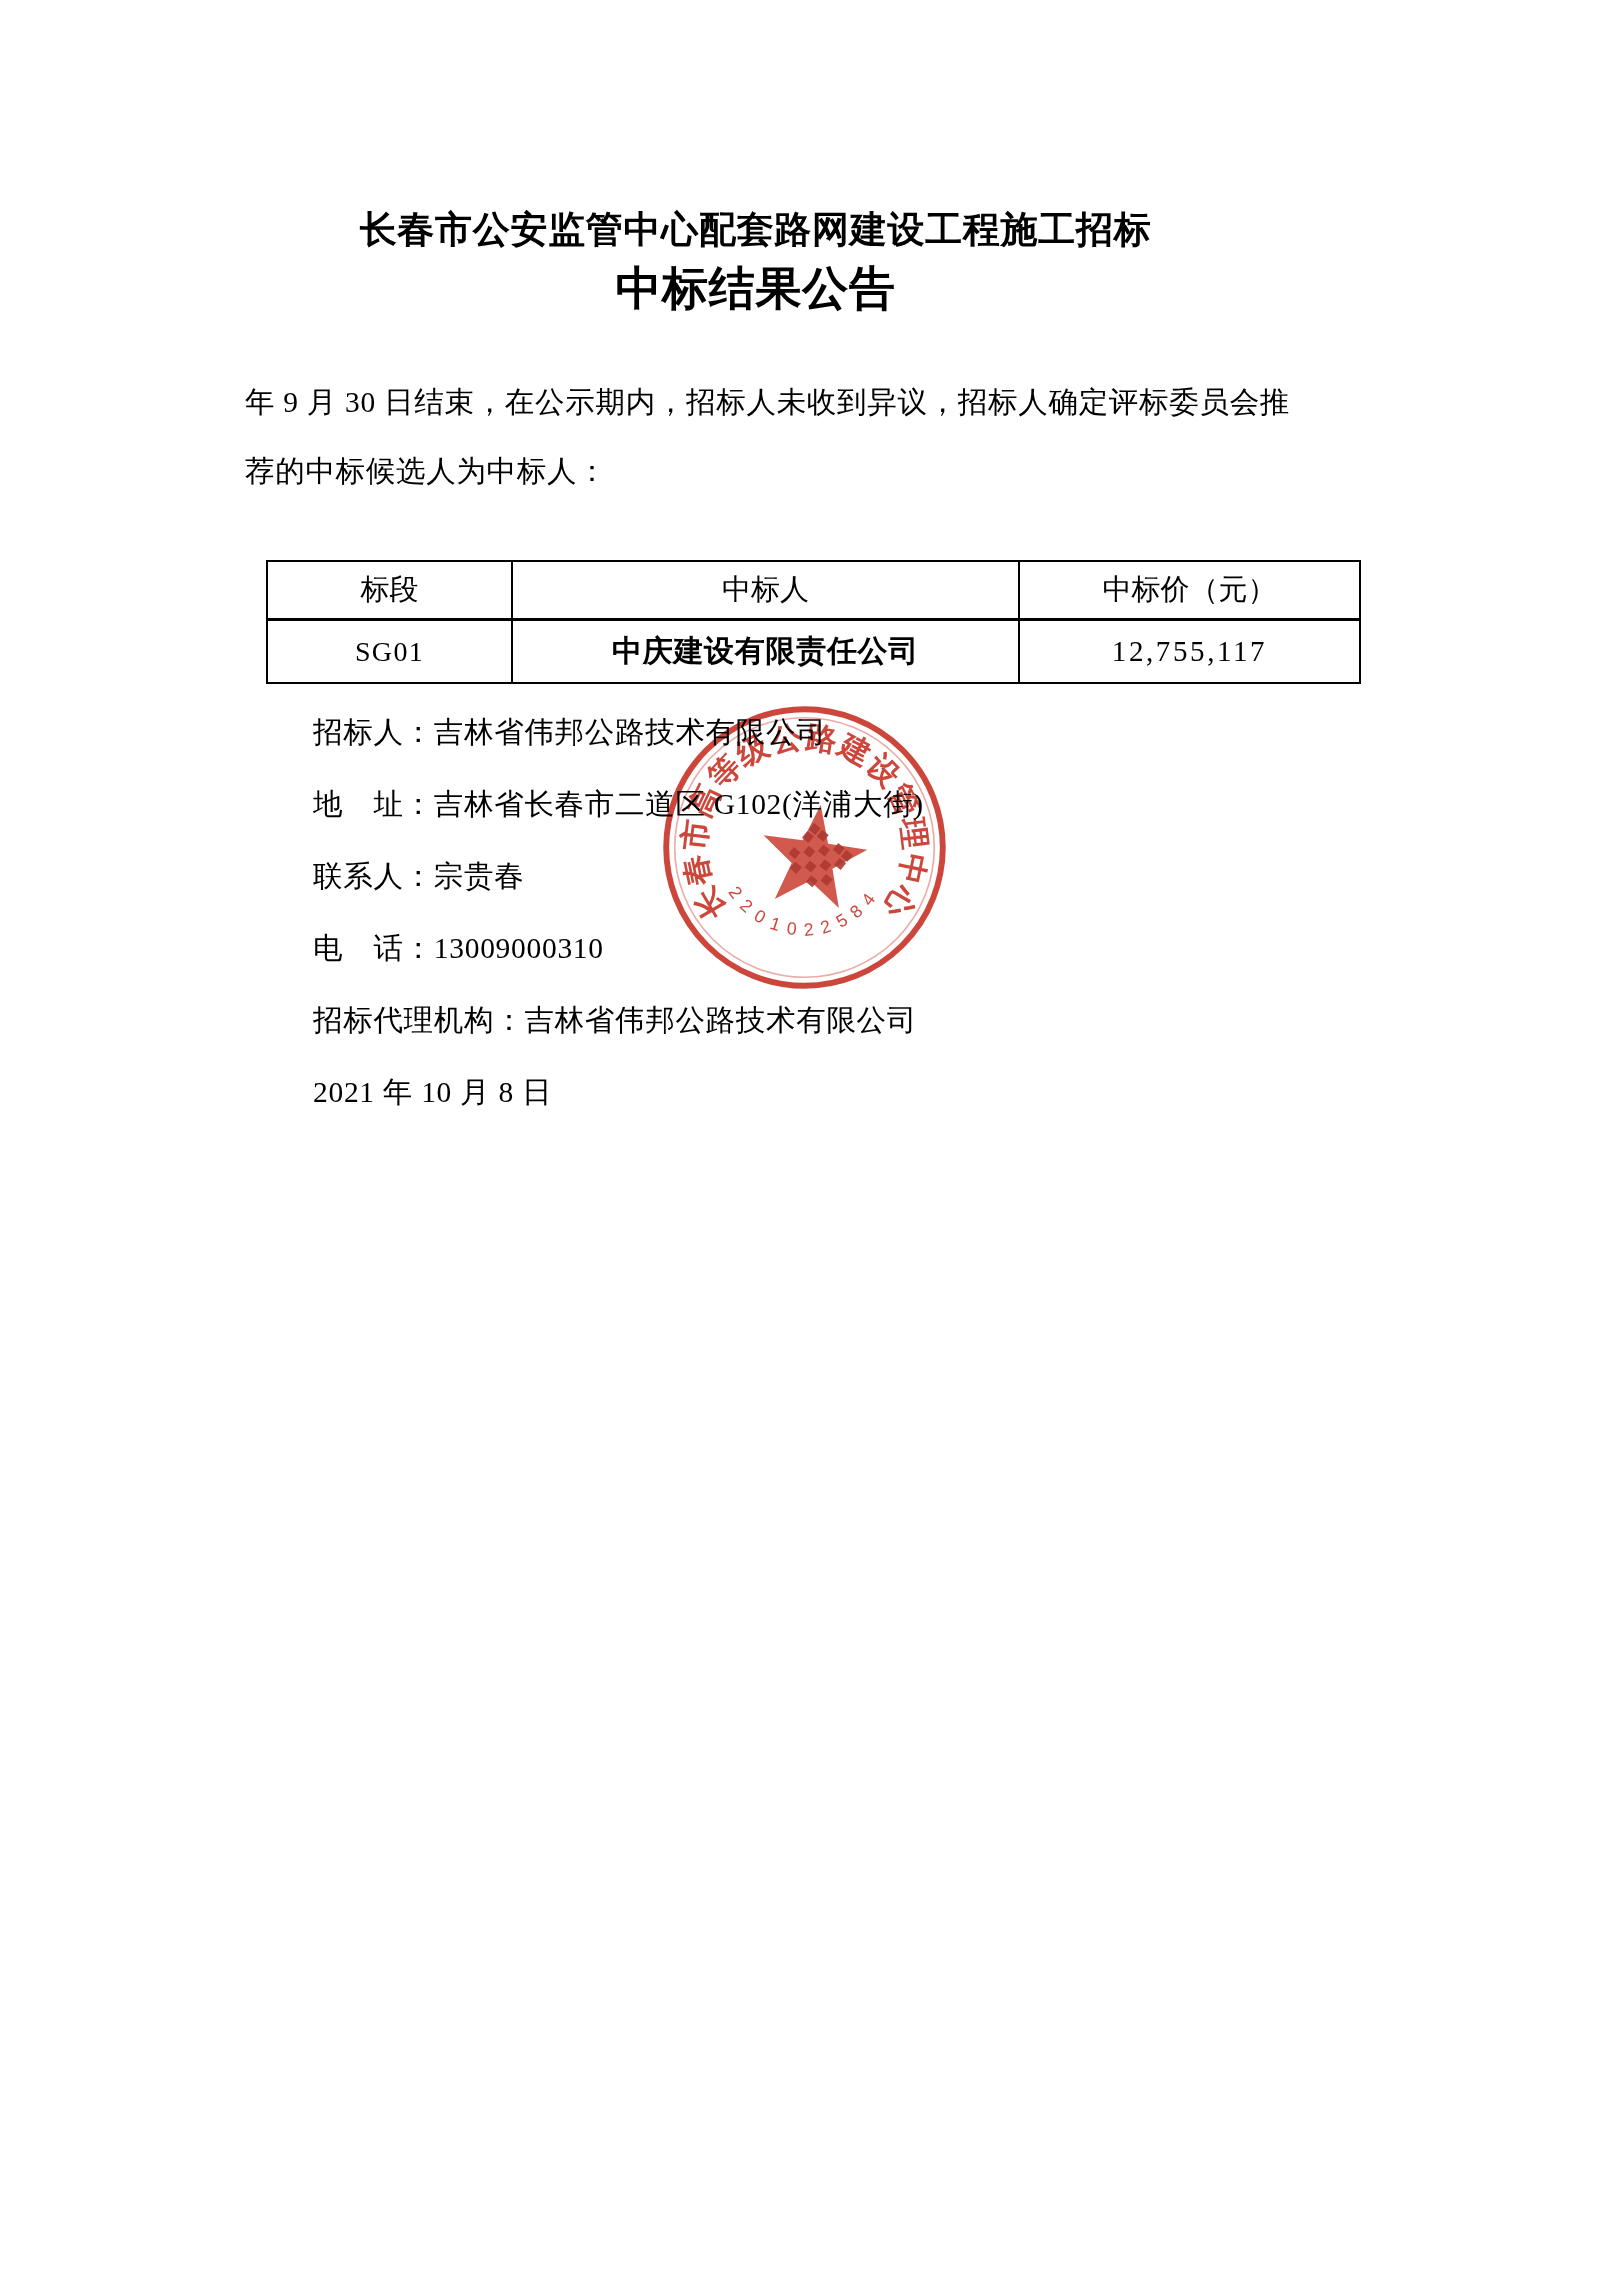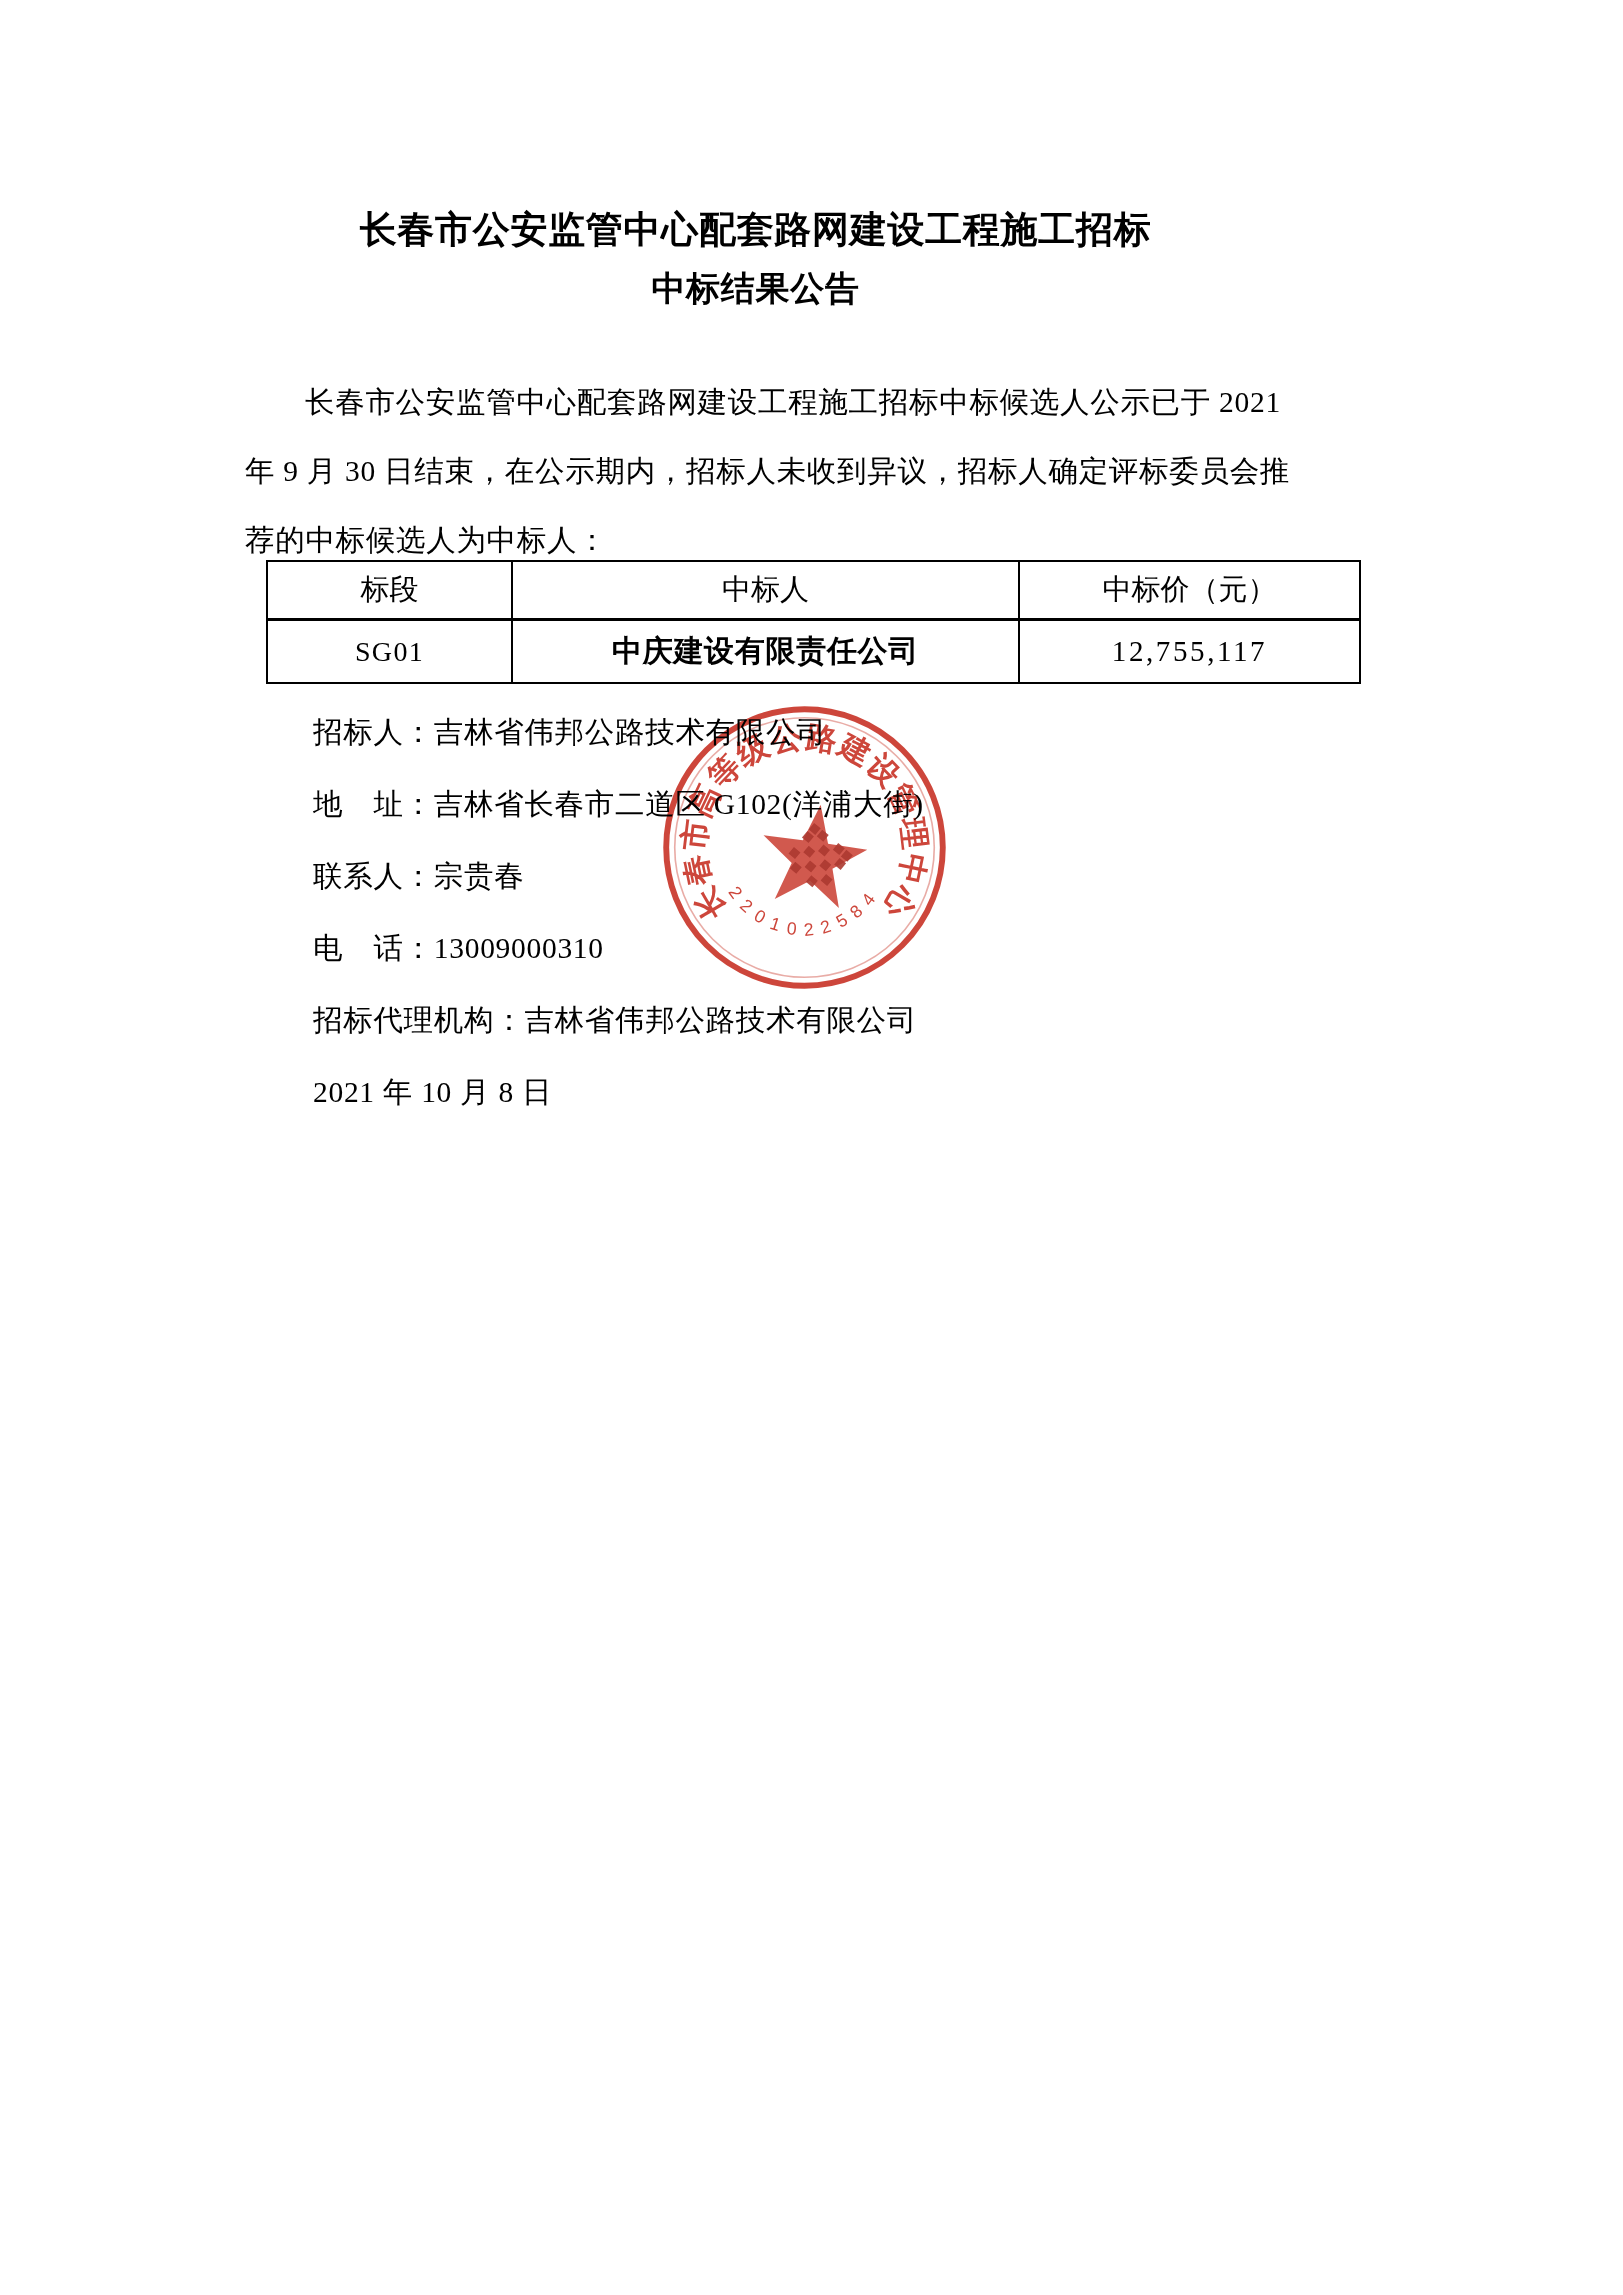--- a/index.html
+++ b/index.html
@@ -15,21 +15,21 @@
   .title-block {
     position: absolute;
     left: 245px;
     top: 200px;
     width: 1021px;
     text-align: center;
     font-family: "Liberation Sans", sans-serif;
     font-weight: bold;
   }
   .title-line1 { font-size: 37px; line-height: 59px; letter-spacing: 0.7px; }
-  .title-line2 { font-size: 34px; line-height: 59px; letter-spacing: 0.7px; }
+  .title-line2 { font-size: 46px; line-height: 59px; letter-spacing: 0.7px; }
   .para {
     position: absolute;
     left: 245px;
     top: 368px;
     font-size: 29.5px;
     line-height: 69px;
     white-space: nowrap;
     letter-spacing: 0.7px;
   }
   .para .indent { padding-left: 60px; }
@@ -102,21 +102,20 @@
 <body>
 
 <div class="page">
 
   <div class="title-block">
     <div class="title-line1">长春市公安监管中心配套路网建设工程施工招标</div>
     <div class="title-line2">中标结果公告</div>
   </div>
 
   <div class="para">
-    <div class="indent">长春市公安监管中心配套路网建设工程施工招标中标候选人公示已于 2021</div>
     <div>年 9 月 30 日结束，在公示期内，招标人未收到异议，招标人确定评标委员会推</div>
     <div>荐的中标候选人为中标人：</div>
   </div>
 
   <table class="doc-table">
     <colgroup>
       <col class="col-section">
       <col class="col-winner">
       <col class="col-price">
     </colgroup>

